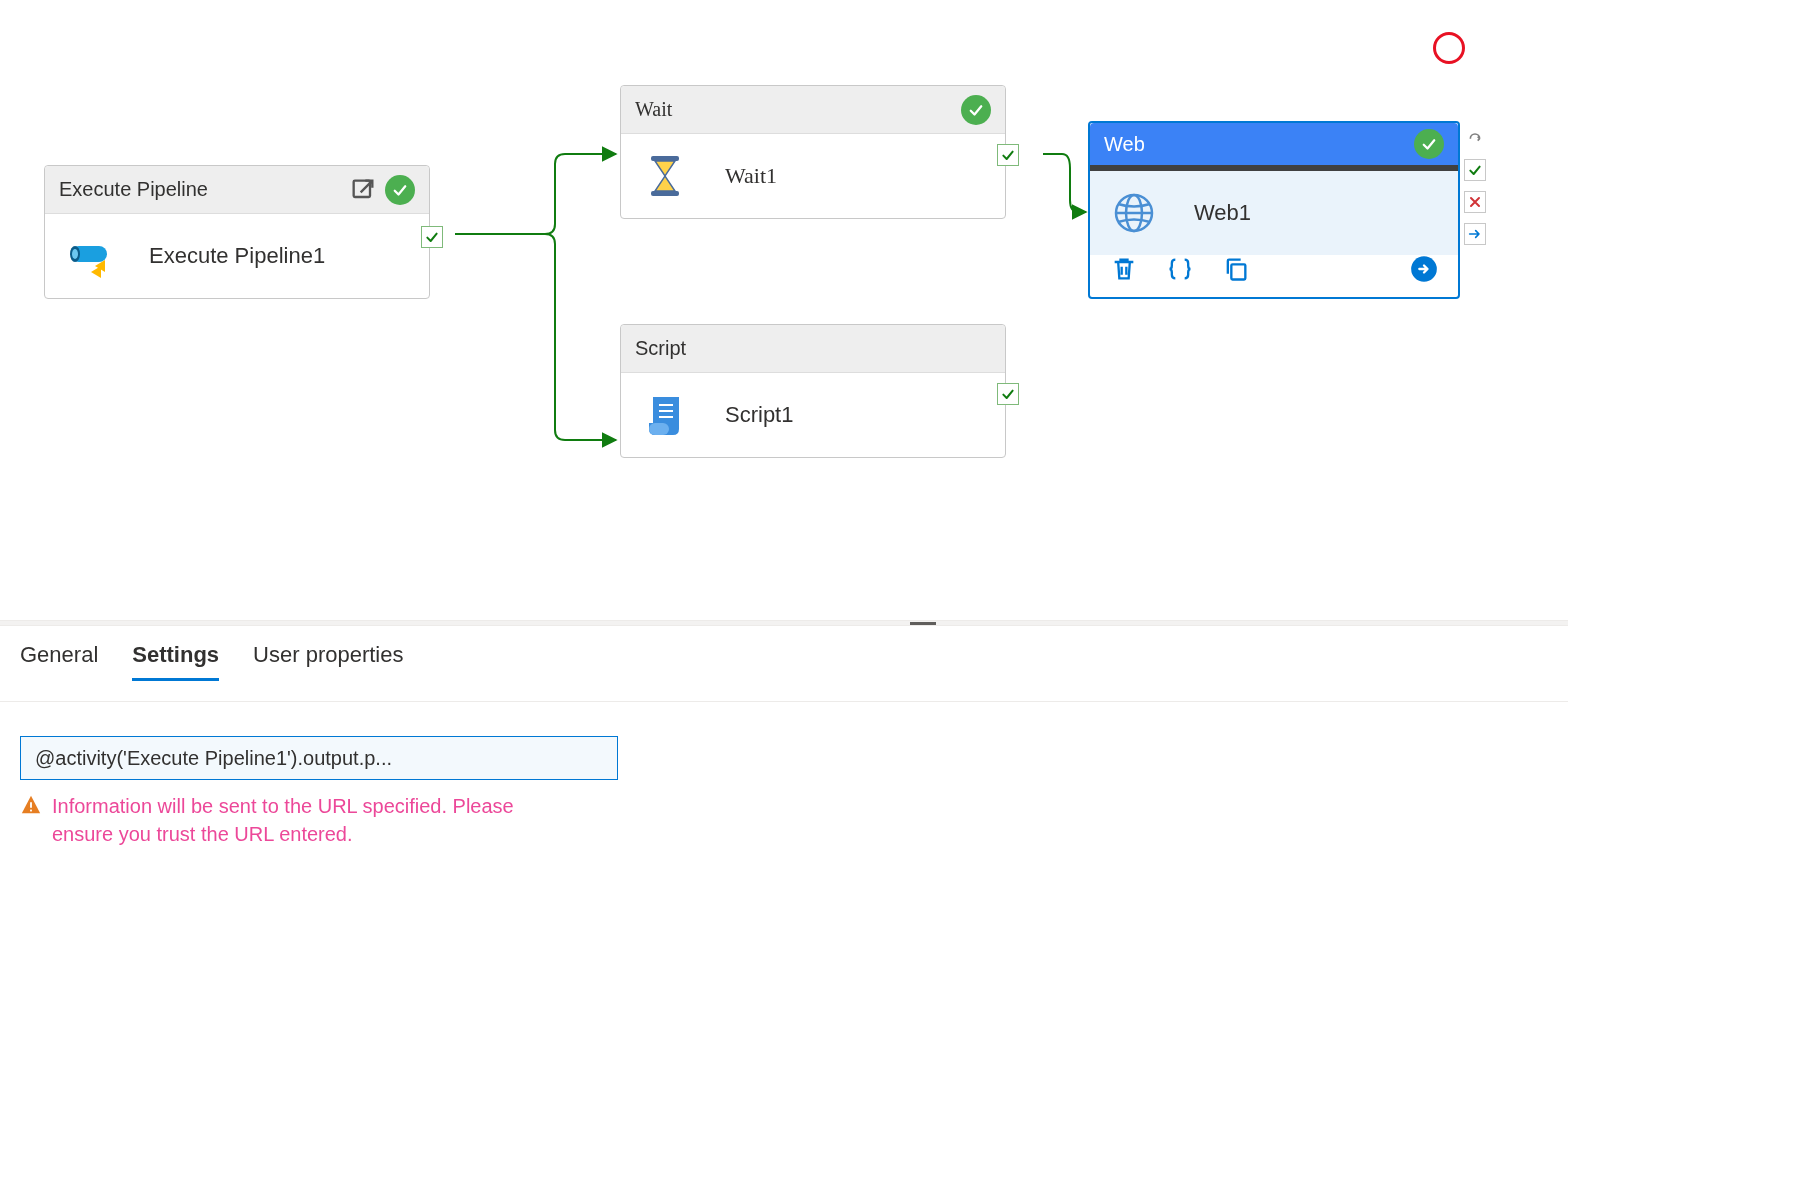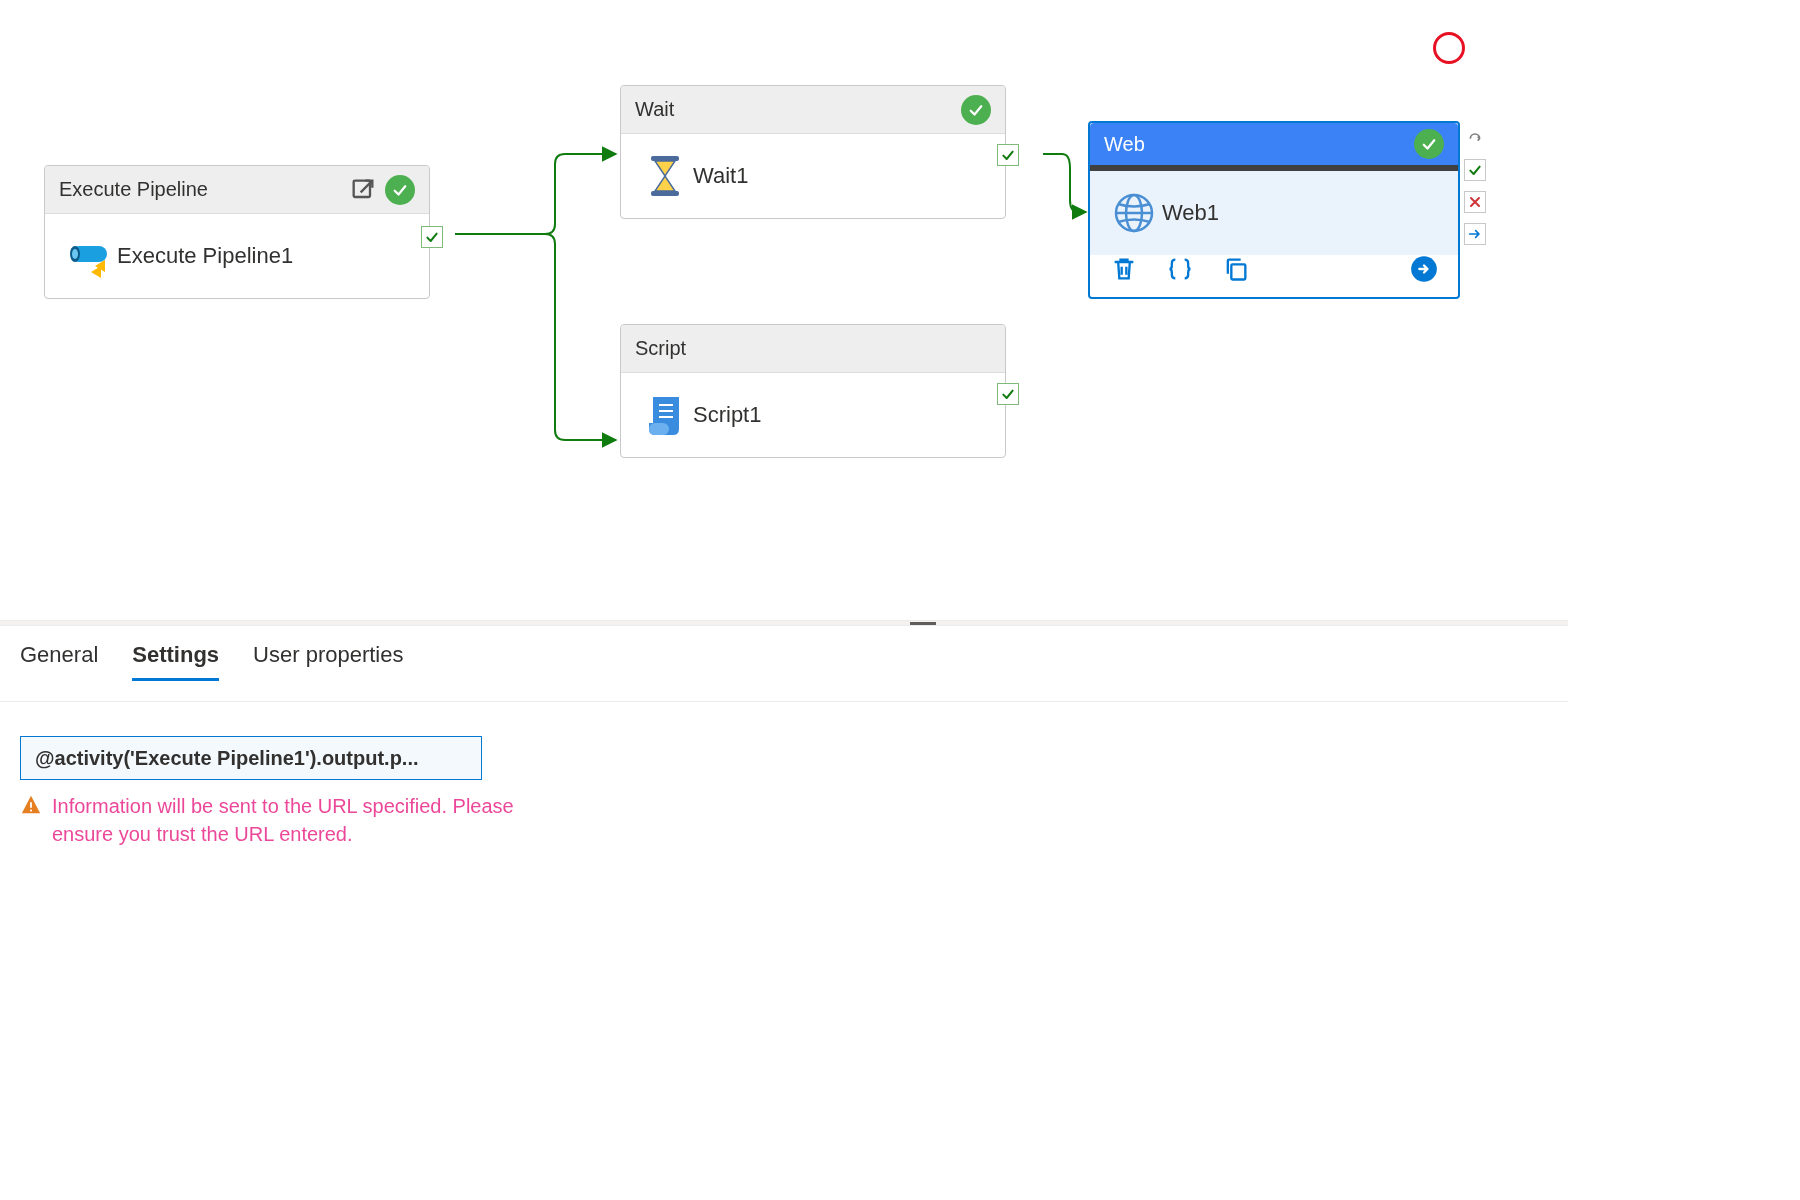--- a/index.html
+++ b/index.html
@@ -64,21 +64,21 @@
     border-radius: 50%;
     background: #4caf50;
     display:flex; align-items:center; justify-content:center;
     margin-left: 8px;
   }
   .node .header .status-ok svg { width:18px; height:18px; }
   .node .body {
     min-height: 80px;
     display:flex;
     align-items:center;
-    gap: 4px;
+    gap: 36px;
     padding: 18px 20px;
     font-size: 22px;
     color:#323130;
   }
   .node.selected .body { background:#eaf3fb;text-align:center; }
   .node .body .activity-icon {
     width: 48px; height: 48px;
     display:flex; align-items:center; justify-content:center;
   }
   .node .toolbar {
@@ -179,29 +179,29 @@
     display:flex;
     align-items:flex-start;
   }
   .form-label{
     width:430px;
     font-size:22px;
     font-weight:600;
     padding-top:12px;
   }
   .expr-input{
-    width:462px;
+    width:598px;
     height:44px;
     border:1px solid #0078d4;
     background:#f3f9fd;
     font-size:20px;
     padding:0 14px;
     color:#323130;
     display:flex; align-items:center;
-    white-space:nowrap; overflow:hidden; text-overflow:ellipsis;font-weight:bold;
+    white-space:nowrap; overflow:hidden; text-overflow:ellipsis;
   }
   .warn-row{
     display:flex;
     margin-top:12px;
     width:530px;
     gap:10px;
     align-items:flex-start;
   }
   .warn-row .warn-icon{
     width:22px;height:22px;flex-shrink:0;
@@ -259,21 +259,21 @@
       </span>
       <span>Execute Pipeline1</span>
     </div>
     <span class="port-out" style="top:60px;">
       <svg viewBox="0 0 24 24" fill="none" stroke="#107c10" stroke-width="3" stroke-linecap="round" stroke-linejoin="round">
           <polyline points="5,13 10,18 19,7"></polyline>
         </svg>
     </span>
   </div>
 
-  <div class="node" style="left:620px; top:85px; width:386px;">
+  <div class="node" style="left:620px; top:85px; width:386px;font-family:Liberation Serif, serif;">
     <div class="header">
       <span class="title">Wait</span>
       <span class="status-ok">
         <svg viewBox="0 0 24 24" fill="none" stroke="#fff" stroke-width="3" stroke-linecap="round" stroke-linejoin="round">
             <polyline points="5,13 10,18 19,7"></polyline>
           </svg>
       </span>
     </div>
     <div class="body">
       <span class="activity-icon">

